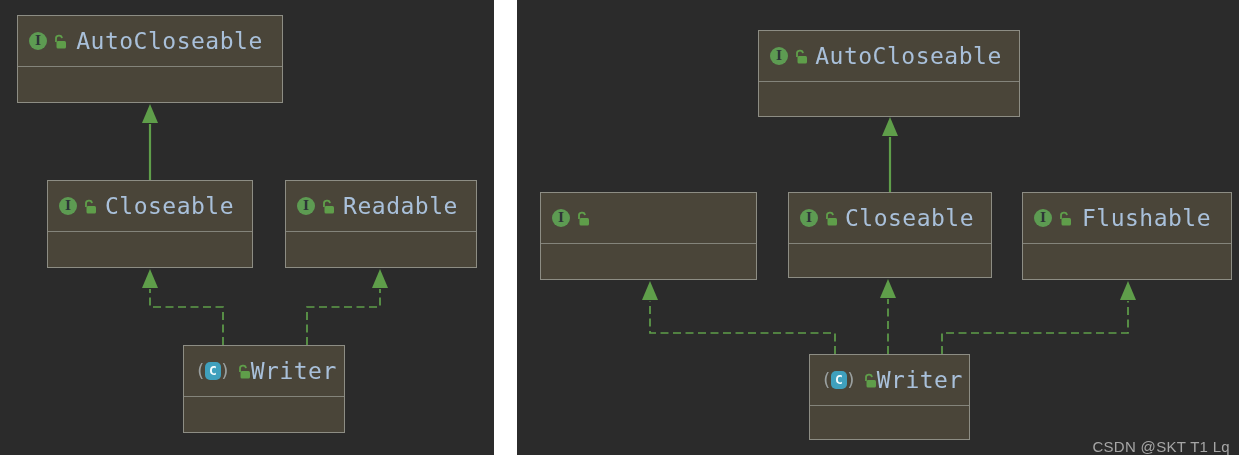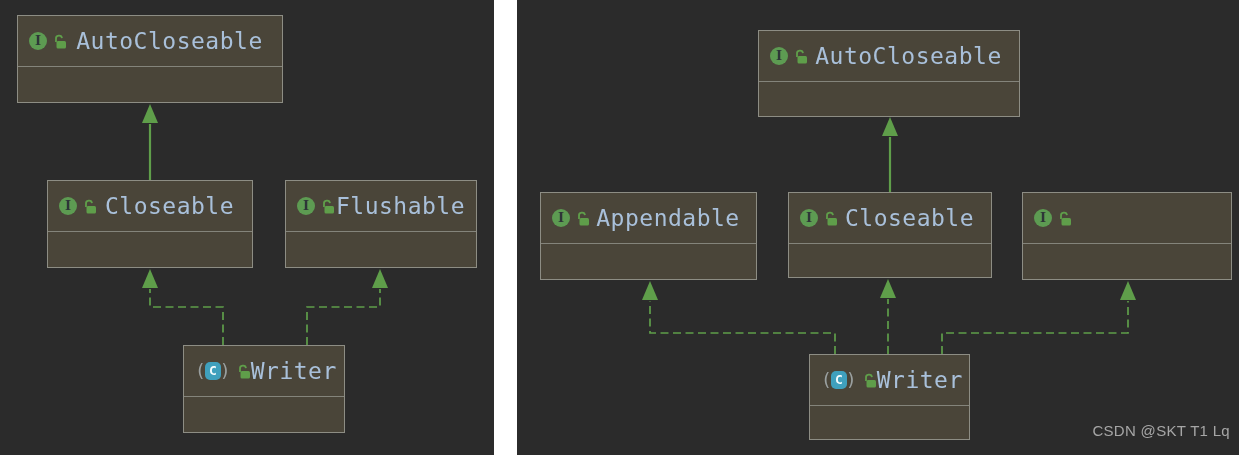--- a/index.html
+++ b/index.html
@@ -35,21 +35,21 @@
   }
   .ic-lock { flex:0 0 auto; margin-left:6px; display:flex; align-items:center; }
   .ic-abs { flex:0 0 auto; display:flex; align-items:center; }
   .paren { color:#9aa0a0; font:18px/18px "DejaVu Sans Mono", monospace; }
   .cc {
     width:16px; height:18px; border-radius:5px; margin:0 -1px;
     background:#3fa0bd; color:#f2fbfd; text-align:center;
     font:bold 13px/18px "DejaVu Sans Mono", monospace;
   }
   #watermark {
-    position:absolute; right:9px; bottom:16px; z-index:3;
+    position:absolute; right:9px; bottom:0; z-index:3;
     font:15px "Liberation Sans", sans-serif; color:#a6a6a6;
     letter-spacing:0.3px;
   }
 </style>
 </head>
 <body>
 
 <div id="canvas">
   <div class="panel" style="left: 0px; top: 0px; width: 494px; height: 455px;"></div>
     <div class="panel" style="left: 517px; top: 0px; width: 722px; height: 455px;"></div>
@@ -98,21 +98,21 @@
     </div>
     <div class="node" style="left: 285px; top: 180px; width: 192px; height: 88px;">
       <div class="node-header">
         <span class="ic-int">I</span>
         <span class="ic-lock">
           <svg width="14" height="15" viewBox="0 0 14 15">
             <path d="M3 8 L3 5 A3 3 0 0 1 9 4.2" fill="none" stroke="#5f9e4a" stroke-width="1.8"></path>
             <rect x="3.5" y="7" width="9.5" height="7.5" rx="1.5" fill="#5f9e4a"></rect>
           </svg>
         </span>
-        <span class="node-label">Flushable</span>
+        <span class="node-label">Readable</span>
       </div>
       <div class="node-body"></div>
     </div>
     <div class="node" style="left: 183px; top: 345px; width: 162px; height: 88px;">
       <div class="node-header">
         <span class="ic-abs">
           <span class="paren">(</span>
           <span class="cc">C</span>
           <span class="paren">)</span>
         </span>
@@ -141,21 +141,20 @@
     </div>
     <div class="node" style="left: 540px; top: 192px; width: 217px; height: 88px;">
       <div class="node-header">
         <span class="ic-int">I</span>
         <span class="ic-lock">
           <svg width="14" height="15" viewBox="0 0 14 15">
             <path d="M3 8 L3 5 A3 3 0 0 1 9 4.2" fill="none" stroke="#5f9e4a" stroke-width="1.8"></path>
             <rect x="3.5" y="7" width="9.5" height="7.5" rx="1.5" fill="#5f9e4a"></rect>
           </svg>
         </span>
-        <span class="node-label">Appendable</span>
       </div>
       <div class="node-body"></div>
     </div>
     <div class="node" style="left: 788px; top: 192px; width: 204px; height: 86px;">
       <div class="node-header">
         <span class="ic-int">I</span>
         <span class="ic-lock">
           <svg width="14" height="15" viewBox="0 0 14 15">
             <path d="M3 8 L3 5 A3 3 0 0 1 9 4.2" fill="none" stroke="#5f9e4a" stroke-width="1.8"></path>
             <rect x="3.5" y="7" width="9.5" height="7.5" rx="1.5" fill="#5f9e4a"></rect>
@@ -167,20 +166,21 @@
     </div>
     <div class="node" style="left: 1022px; top: 192px; width: 210px; height: 88px;">
       <div class="node-header">
         <span class="ic-int">I</span>
         <span class="ic-lock">
           <svg width="14" height="15" viewBox="0 0 14 15">
             <path d="M3 8 L3 5 A3 3 0 0 1 9 4.2" fill="none" stroke="#5f9e4a" stroke-width="1.8"></path>
             <rect x="3.5" y="7" width="9.5" height="7.5" rx="1.5" fill="#5f9e4a"></rect>
           </svg>
         </span>
+        <span class="node-label">Flushable</span>
       </div>
       <div class="node-body"></div>
     </div>
     <div class="node" style="left: 809px; top: 354px; width: 161px; height: 86px;">
       <div class="node-header">
         <span class="ic-abs">
           <span class="paren">(</span>
           <span class="cc">C</span>
           <span class="paren">)</span>
         </span>

